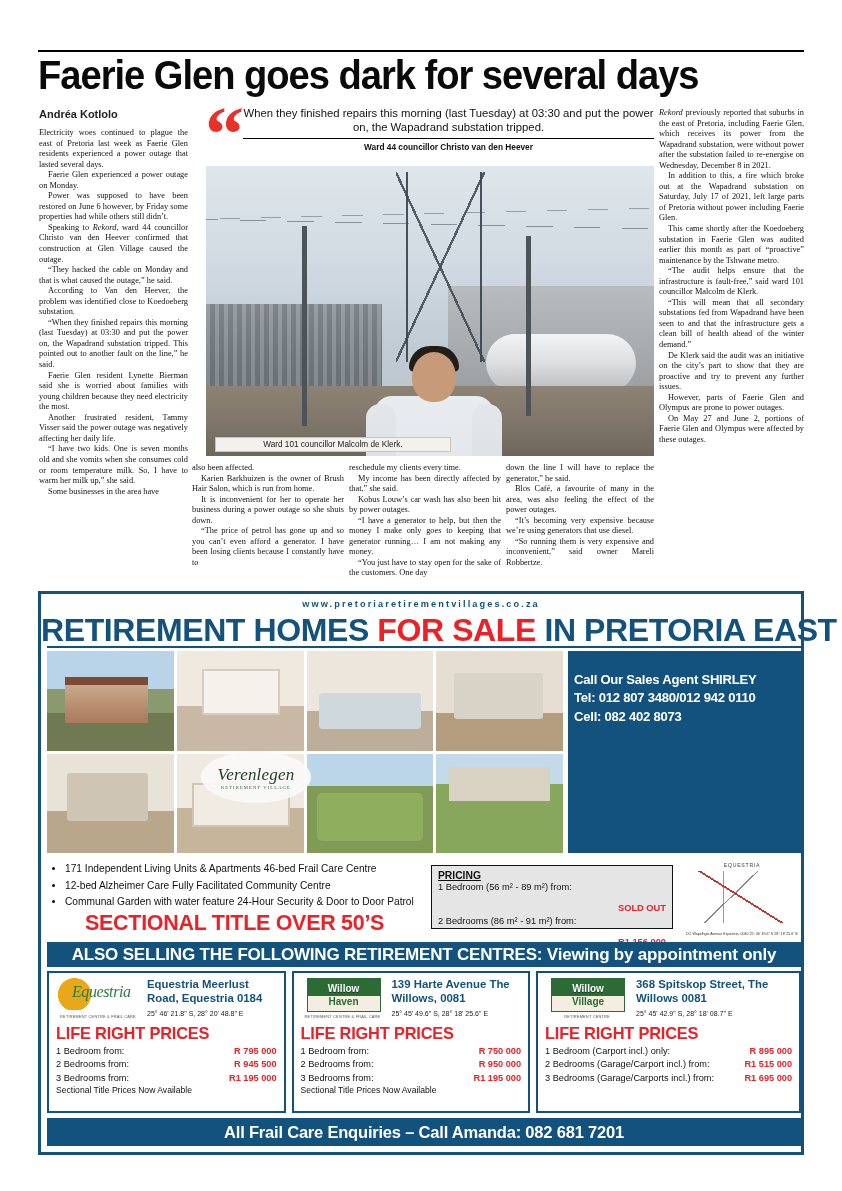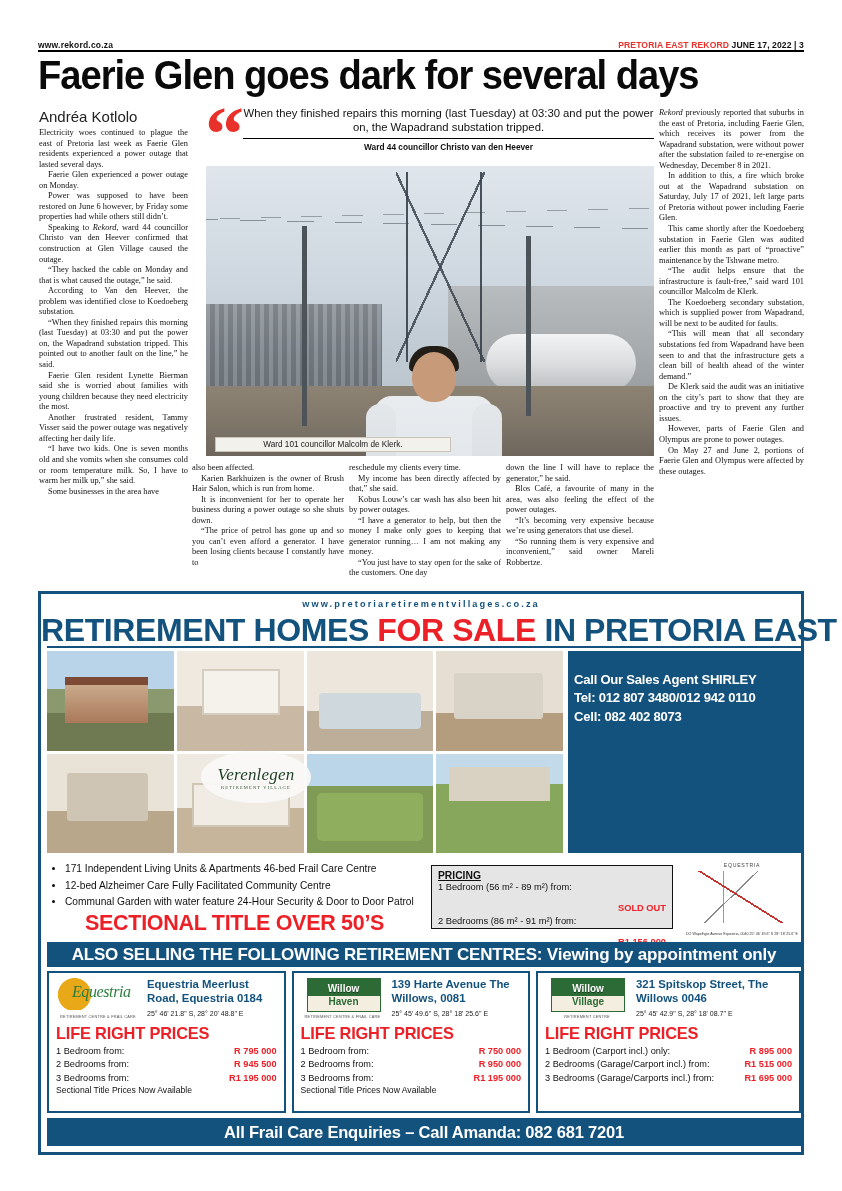--- a/index.html
+++ b/index.html
@@ -42,21 +42,21 @@
     transform: scaleX(0.93);
     transform-origin: left top;
     color:#0a0a0a;
     white-space:nowrap;
   }
 
   
   .byline {
     position:absolute; left:39px; top:108px;
     font-family:"Liberation Sans", sans-serif;
-    font-size:15px; color:#222;
+    font-size:11px; color:#222;font-weight:bold;
   }
 
   .col { position:absolute; font-size:8.35px; line-height:10.55px; text-align:justify; color:#111; }
   .col p { margin:0; text-indent:9px; }
   .col p.noind { text-indent:0; }
   .col i { font-style:italic; }
 
   #col1 { left:39px; top:128px; width:149px; }
   #col2 { left:192px; top:463px; width:152px; }
   #col3 { left:349px; top:463px; width:152px; }
@@ -356,27 +356,20 @@
     background:#14527e; color:#fff; text-align:center;
     font-family:"Liberation Sans", sans-serif;
     font-weight:700; font-size:16.5px; line-height:28px; letter-spacing:-.2px;
   }
 </style>
 </head>
 <body>
 
 <div class="page">
 
-  <div class="masthead">
-    <div class="mh-url">www.rekord.co.za</div>
-    <div class="mh-right">
-      <span class="mh-red">PRETORIA EAST REKORD</span>
-      <span>JUNE 17, 2022  |  3</span>
-    </div>
-  </div>
   <div class="rule-top"></div>
 
   <div class="headline">Faerie Glen goes dark for several days</div>
 
   <div class="byline">Andréa Kotlolo</div>
 
   <div class="col" id="col1">
       <p class="noind">Electricity woes continued to plague the east of Pretoria last week as Faerie Glen residents experienced a power outage that lasted several days.</p>
       <p>Faerie Glen experienced a power outage on Monday.</p>
       <p>Power was supposed to have been restored on June 6 however, by Friday some properties had while others still didn’t.</p>
@@ -406,21 +399,20 @@
       <p class="noind">down the line I will have to replace the generator,” he said.</p>
       <p>Blos Café, a favourite of many in the area, was also feeling the effect of the power outages.</p>
       <p>“It’s becoming very expensive because we’re using generators that use diesel.</p>
       <p>“So running them is very expensive and inconvenient,” said owner Mareli Robbertze.</p>
     </div>
   <div class="col" id="col5">
       <p class="noind"><i>Rekord</i> previously reported that suburbs in the east of Pretoria, including Faerie Glen, which receives its power from the Wapadrand substation, were without power after the substation failed to re-energise on Wednesday, December 8 in 2021.</p>
       <p>In addition to this, a fire which broke out at the Wapadrand substation on Saturday, July 17 of 2021, left large parts of Pretoria without power including Faerie Glen.</p>
       <p>This came shortly after the Koedoeberg substation in Faerie Glen was audited earlier this month as part of “proactive” maintenance by the Tshwane metro.</p>
       <p>“The audit helps ensure that the infrastructure is fault-free,” said ward 101 councillor Malcolm de Klerk.</p>
-      <p>The Koedoeberg secondary substation, which is supplied power from Wapadrand, will be next to be audited for faults.</p>
       <p>“This will mean that all secondary substations fed from Wapadrand have been seen to and that the infrastructure gets a clean bill of health ahead of the winter demand.”</p>
       <p>De Klerk said the audit was an initiative on the city’s part to show that they are proactive and try to prevent any further issues.</p>
       <p>However, parts of Faerie Glen and Olympus are prone to power outages.</p>
       <p>On May 27 and June 2, portions of Faerie Glen and Olympus were affected by these outages.</p>
     </div>
 
   <div class="pullquote">
     <div class="pq-mark"></div>
     <div class="pq-text">When they finished repairs this morning (last Tuesday) at 03:30 and put the power on, the Wapadrand substation tripped.</div>
     <div class="pq-rule"></div>
@@ -582,21 +574,21 @@
       <div class="card wide">
         <div class="card-top">
           <div class="card-logo">
             <div class="logo-wh">
               <span class="whtext">Willow</span>
               <span class="whtext2">Village</span>
             </div>
             <div class="logo-cap">RETIREMENT CENTRE</div>
           </div>
           <div class="card-addr">
-            <span>321 Spitskop Street, The Willows 0046</span>
+            <span>368 Spitskop Street, The Willows 0081</span>
             <div class="card-coords">25° 45' 42.9" S, 28° 18' 08.7" E</div>
           </div>
         </div>
         <div class="card-liferight">LIFE RIGHT PRICES</div>
         <div class="card-prices">
           <div class="cp-row">
             <span class="cp-lab">1 Bedroom (Carport incl.) only:</span>
             <span class="cp-val">R  895 000</span>
           </div>
           <div class="cp-row">

